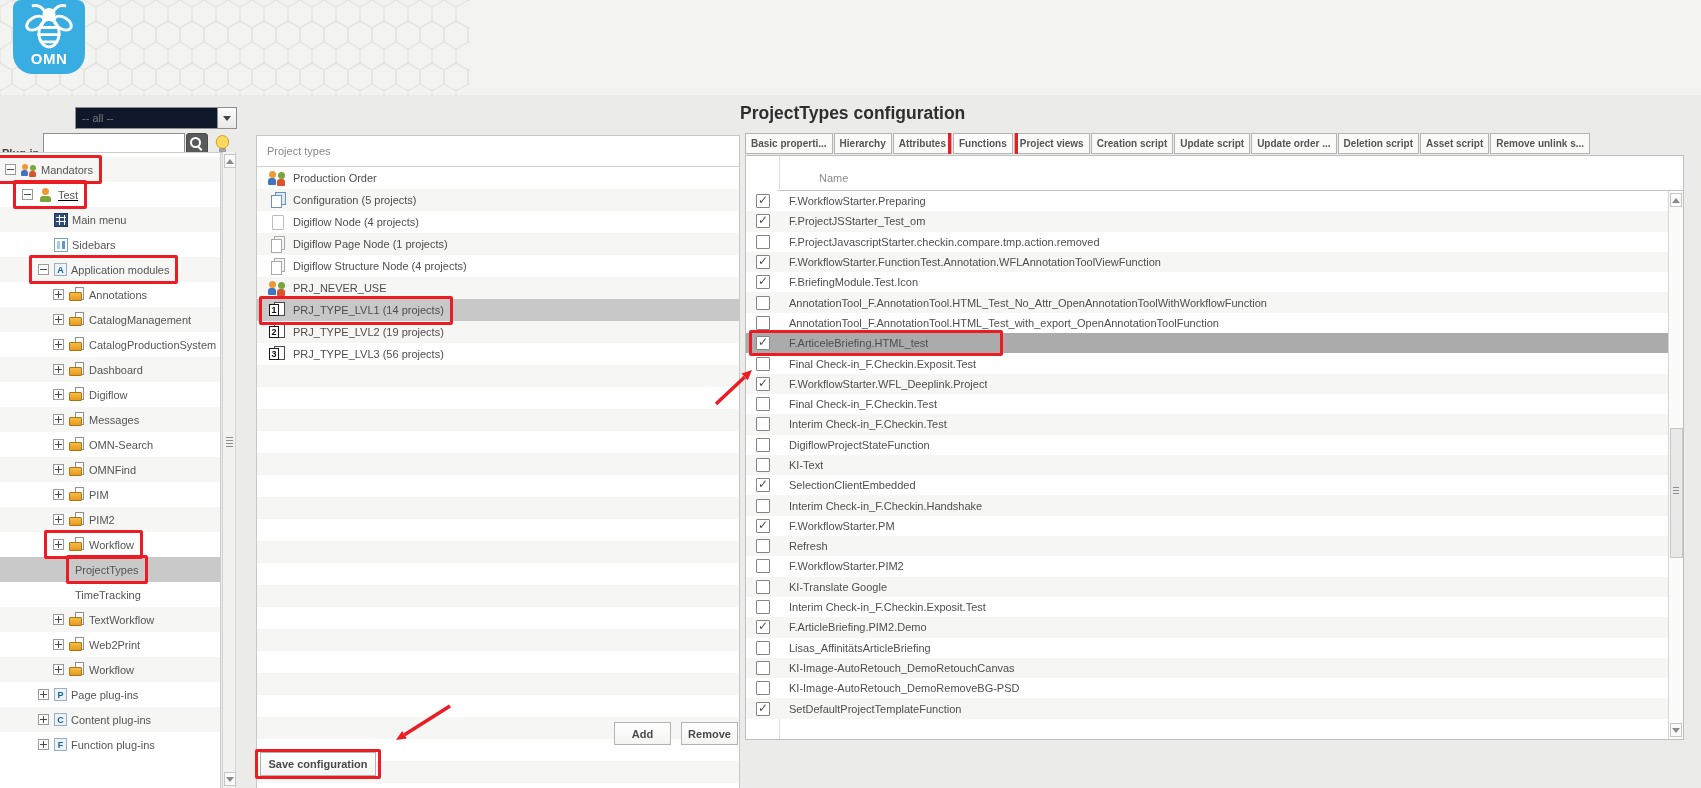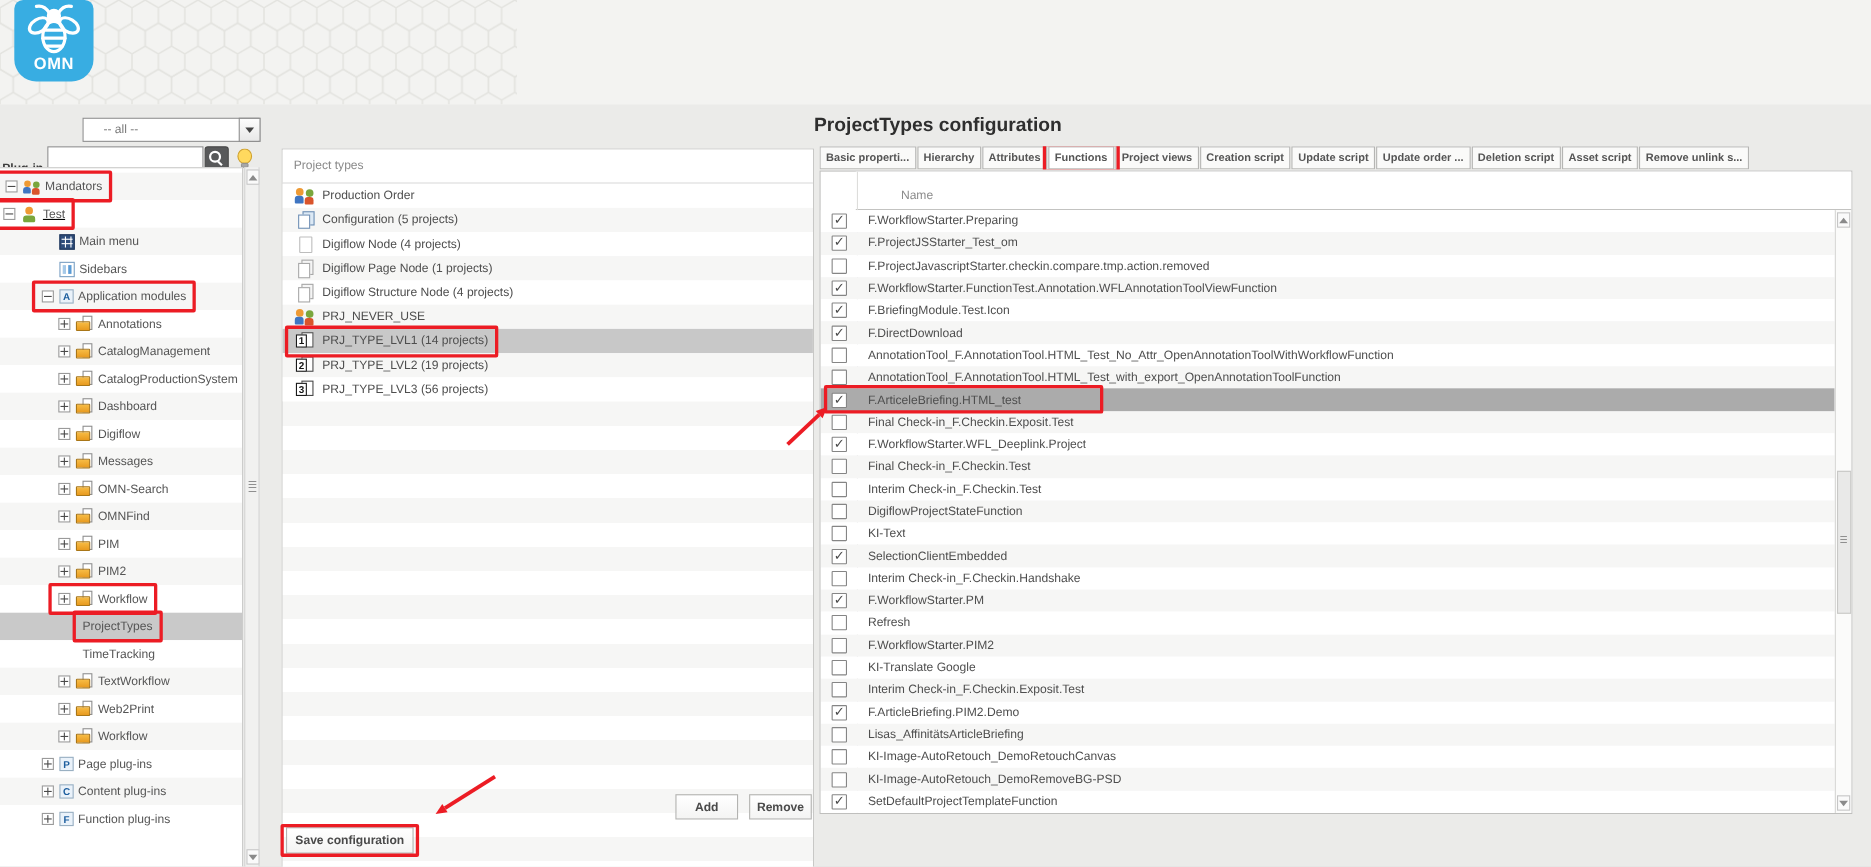--- a/index.html
+++ b/index.html
@@ -8,38 +8,38 @@
   
   .topbar{position:absolute;left:0;top:0;width:1701px;height:95px;background:#f3f3f1;}
   .hexes{position:absolute;left:0;top:0;}
   .logo{position:absolute;left:13px;top:0;width:72px;height:74px;background:#38ade2;border-radius:8px 8px 20px 20px;cursor:pointer;}
   .logotext{position:absolute;left:0;right:0;bottom:7px;text-align:center;color:#fff;font-weight:bold;font-size:15px;letter-spacing:.5px;}
 
   
   .flabel{font-size:11px;font-weight:bold;color:#3d3d3d;margin-top:34px;}
   .plugrow .flabel{position:absolute;left:2px;top:113px;}
   .searchrow .flabel{position:absolute;left:2px;top:138px;}
-  .select{position:absolute;left:75px;top:107px;width:141px;height:20px;background:#ffffff;border:1px solid #8e8e8e;display:flex;align-items:center;padding-left:18px;font-size:11px;color:#7a7a7a;cursor:pointer;}
+  .select{position:absolute;left:75px;top:107px;width:141px;height:20px;background:#0f172a;border:1px solid #8e8e8e;display:flex;align-items:center;padding-left:6px;font-size:11px;color:#7a7a7a;cursor:pointer;}
   .selectbtn{position:absolute;left:217px;top:107px;width:20px;height:22px;background:linear-gradient(#fdfdfd,#e8e8e8);border:1px solid #8e8e8e;box-sizing:border-box;display:flex;align-items:center;justify-content:center;cursor:pointer;}
   .tri-down{width:0;height:0;border-left:4px solid transparent;border-right:4px solid transparent;border-top:5px solid #444;}
   .tri-up{width:0;height:0;border-left:4px solid transparent;border-right:4px solid transparent;border-bottom:5px solid #8a8a8a;}
   .tri-dn{width:0;height:0;border-left:4px solid transparent;border-right:4px solid transparent;border-top:5px solid #8a8a8a;}
   .searchinput{position:absolute;left:43px;top:133px;width:132px;height:18px;border:1px solid #8e8e8e;font-size:11px;padding:0 4px;background:#fff;}
   .searchbtn{position:absolute;left:186px;top:133px;width:22px;height:22px;background:#58595a;border:1px solid #4a4a4a;border-radius:3px;display:flex;align-items:center;justify-content:center;cursor:pointer;padding:0;}
   .mag{width:7px;height:7px;border:2px solid #fff;border-radius:50%;position:relative;display:block;margin:-3px 0 0 -3px;}
   .mag::after{content:"";position:absolute;width:2px;height:5px;background:#fff;left:7px;top:7px;transform:rotate(-45deg);}
   .bulb{position:absolute;left:214px;top:135px;cursor:pointer;}
 
   
   .treepanel{position:absolute;left:0;top:152px;width:221px;height:636px;background:#fff;border-top:1px solid #cccccb;border-right:1px solid #cccccb;box-sizing:border-box;padding-top:4px;overflow:hidden;}
   .trow{height:25px;display:flex;align-items:center;background:#fff;cursor:pointer;}
   .treepanel div.trow:nth-of-type(odd){background:#f6f6f5;}
   .treepanel div.trow.sel{background:#c9c9c9;}
   .trow[data-level="0"]{padding-left:2px;}
-  .trow[data-level="1"]{text-decoration:underline;}
+  .trow[data-level="1"]{padding-left:19px;text-decoration:underline;}
   .trow[data-level="2"]{padding-left:35px;}
   .trow[data-level="3"]{padding-left:50px;}
   .trow[data-level="4"]{padding-left:72px;}
   .rowbox{display:inline-flex;align-items:center;height:21px;padding:0 3px;position:relative;}
   .tlabel{font-size:11px;color:#555;white-space:nowrap;}
 
   .exp{width:9px;height:9px;border:1px solid #9a9a9a;background:#fff;position:relative;flex:none;margin-right:5px;box-sizing:content-box;}
   .exp::before{content:"";position:absolute;left:1px;right:1px;top:4px;height:1px;background:#4a4a4a;}
   .exp[data-exp="plus"]::after{content:"";position:absolute;top:1px;bottom:1px;left:4px;width:1px;background:#4a4a4a;}
   .exp[data-exp="none"]{visibility:hidden;}
@@ -507,24 +507,20 @@
         <div class="frow">
           <span class="cb checked"></span>
           <span class="fname">F.WorkflowStarter.FunctionTest.Annotation.WFLAnnotationToolViewFunction</span>
         </div>
 
         <div class="frow">
           <span class="cb checked"></span>
           <span class="fname">F.BriefingModule.Test.Icon</span>
         </div>
 
-        <div class="frow">
-          <span class="cb checked"></span>
-          <span class="fname">F.DirectDownload</span>
-        </div>
 
         <div class="frow">
           <span class="cb"></span>
           <span class="fname">AnnotationTool_F.AnnotationTool.HTML_Test_No_Attr_OpenAnnotationToolWithWorkflowFunction</span>
         </div>
 
         <div class="frow">
           <span class="cb"></span>
           <span class="fname">AnnotationTool_F.AnnotationTool.HTML_Test_with_export_OpenAnnotationToolFunction</span>
         </div>

